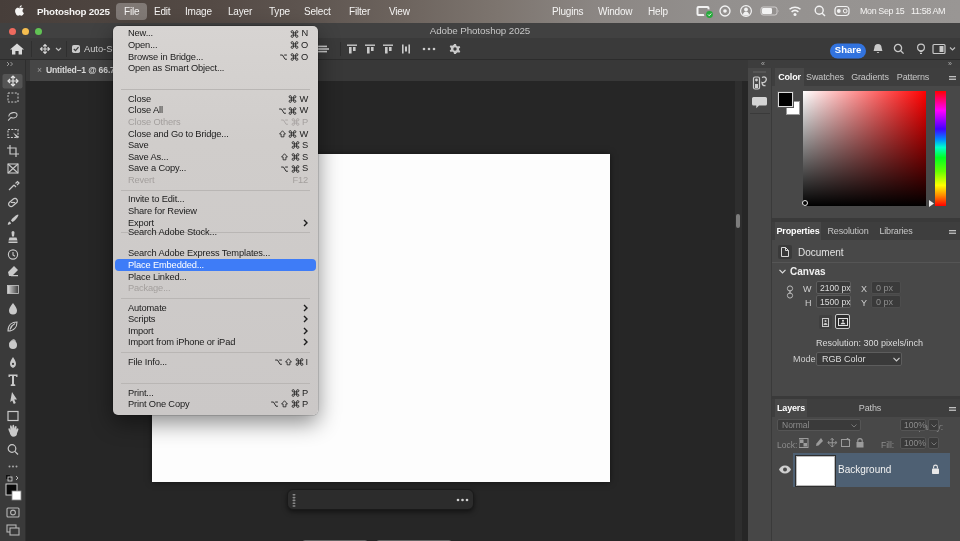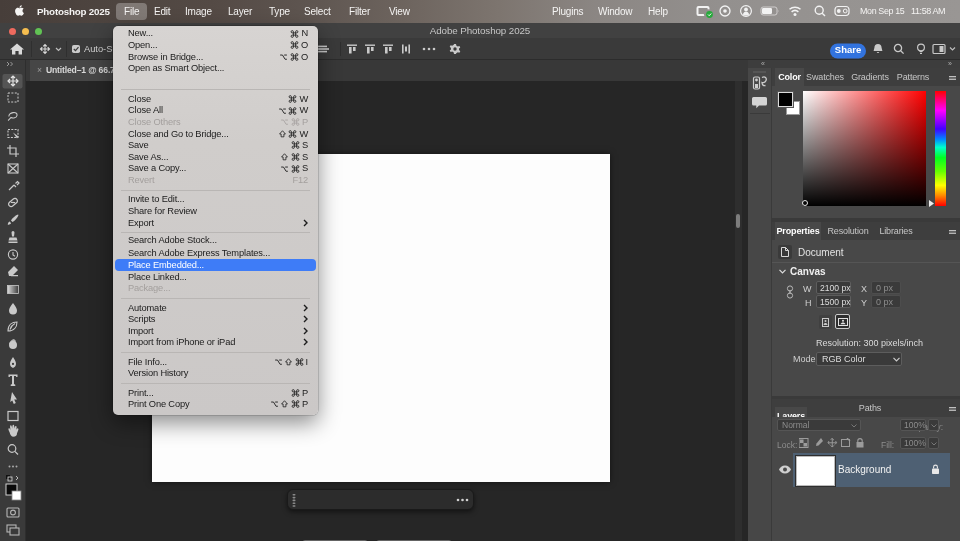--- a/index.html
+++ b/index.html
@@ -332,21 +332,21 @@
       <path d="M2.5 6.3c.5-1.3 1.3-1.9 2.5-1.9s2 .6 2.5 1.9z" fill="#e2e2e2"></path>
     </svg>
   <div class="ab" style="left:816px;top:338px;font-size:9px;color:#dcdcdc;">Resolution: 300 pixels/inch</div>
   <div class="ab" style="left:793px;top:354px;font-size:9px;color:#cfcfcf;">Mode</div>
   <div class="field" style="left:816px;top:352px;width:86px;height:14px;line-height:13px;padding-left:5px;">RGB Color</div>
   <svg class="ab" style="left:893px;top:357px" width="7" height="5" viewBox="0 0 7 5">
       <path d="M0.5 0.8l3 3 3-3" fill="none" stroke="#ccc" stroke-width="1.2"></path>
     </svg>
   <div class="ab" style="left:772px;top:396px;width:188px;height:3px;background:#3a3a3a;"></div>
   <div class="panelhead" style="top:399px;"></div>
-  <div class="ptab act" style="left:775px;top:399px;width:32px;margin-top:8px;">Layers</div>
+  <div class="ptab act" style="left:775px;top:399px;width:32px;">Layers</div>
   <div class="ptab" style="left:810px;top:412px;width:42px;">Channels</div>
   <div class="ptab" style="left:856px;top:399px;width:28px;">Paths</div>
   <svg class="ab" style="left:949px;top:407px" width="7" height="4" viewBox="0 0 7 4" fill="#c0c0c0">
       <rect width="7" height="1.3"></rect>
       <rect y="2.6" width="7" height="1.3"></rect>
     </svg>
   <div class="pbody" style="top:417px;height:124px;"></div>
   <div class="field" style="left:777px;top:419px;width:84px;height:12px;line-height:11px;padding-left:4px;border-color:#555;font-size:8.5px;"><span class="dim">Normal</span><svg style="position:absolute;right:3px;top:4px" width="6" height="4" viewBox="0 0 6 4">
         <path d="M0.5 0.5l2.5 2.5 2.5-2.5" fill="none" stroke="#777" stroke-width="1"></path>
       </svg></div>
@@ -579,21 +579,21 @@
       </div>
     <div class="mi" style="top:190.5px;">
         <span class="lab">Export</span>
         <span class="sc" style="top:2px">
           <svg width="5" height="8" viewBox="0 0 5 8">
             <path fill="none" stroke="#1c1c1c" stroke-width="1.4" d="M1 1l3 3-3 3"></path>
           </svg>
         </span>
       </div>
     <div class="msep" style="top:206.1px"></div>
-    <div class="mi" style="top:208px;">
+    <div class="mi" style="top:200px;">
         <span class="lab">Search Adobe Stock...</span>
       </div>
     <div class="mi" style="top:221.4px;">
         <span class="lab">Search Adobe Express Templates...</span>
       </div>
     <div class="mi" style="top:233px;background:#3e7cf7;border-radius:4px;color:#fff;">
         <span class="lab">Place Embedded...</span>
       </div>
     <div class="mi" style="top:244.6px;">
         <span class="lab">Place Linked...</span>
@@ -643,23 +643,20 @@
           </svg>
           <svg class="ksvg" width="9" height="10" viewBox="0 0 16 16">
             <path fill="none" stroke="#1c1c1c" stroke-width="1.4" d="M8 2.2 13.2 8h-2.7v5H5.5V8H2.8z"></path>
           </svg>
           <svg class="ksvg" width="9" height="10" viewBox="0 0 16 16">
             <path fill="none" stroke="#1c1c1c" stroke-width="1.5" d="M6 6h4v4H6z M6 6V4a2 2 0 1 0-2 2h2z M10 6V4a2 2 0 1 1 2 2h-2z M10 10v2a2 2 0 1 0 2-2h-2z M6 10v2a2 2 0 1 1-2-2h2z"></path>
           </svg>
           <span style="margin-left:1.5px">I</span>
         </span>
       </div>
-    <div class="mi" style="top:341.2px;">
-        <span class="lab">Version History</span>
-      </div>
     <div class="msep" style="top:356.8px"></div>
     <div class="mi" style="top:360.5px;">
         <span class="lab">Print...</span>
         <span class="sc">
           <svg class="ksvg" width="9" height="10" viewBox="0 0 16 16">
             <path fill="none" stroke="#1c1c1c" stroke-width="1.5" d="M6 6h4v4H6z M6 6V4a2 2 0 1 0-2 2h2z M10 6V4a2 2 0 1 1 2 2h-2z M10 10v2a2 2 0 1 0 2-2h-2z M6 10v2a2 2 0 1 1-2-2h2z"></path>
           </svg>
           <span style="margin-left:1.5px">P</span>
         </span>
       </div>

